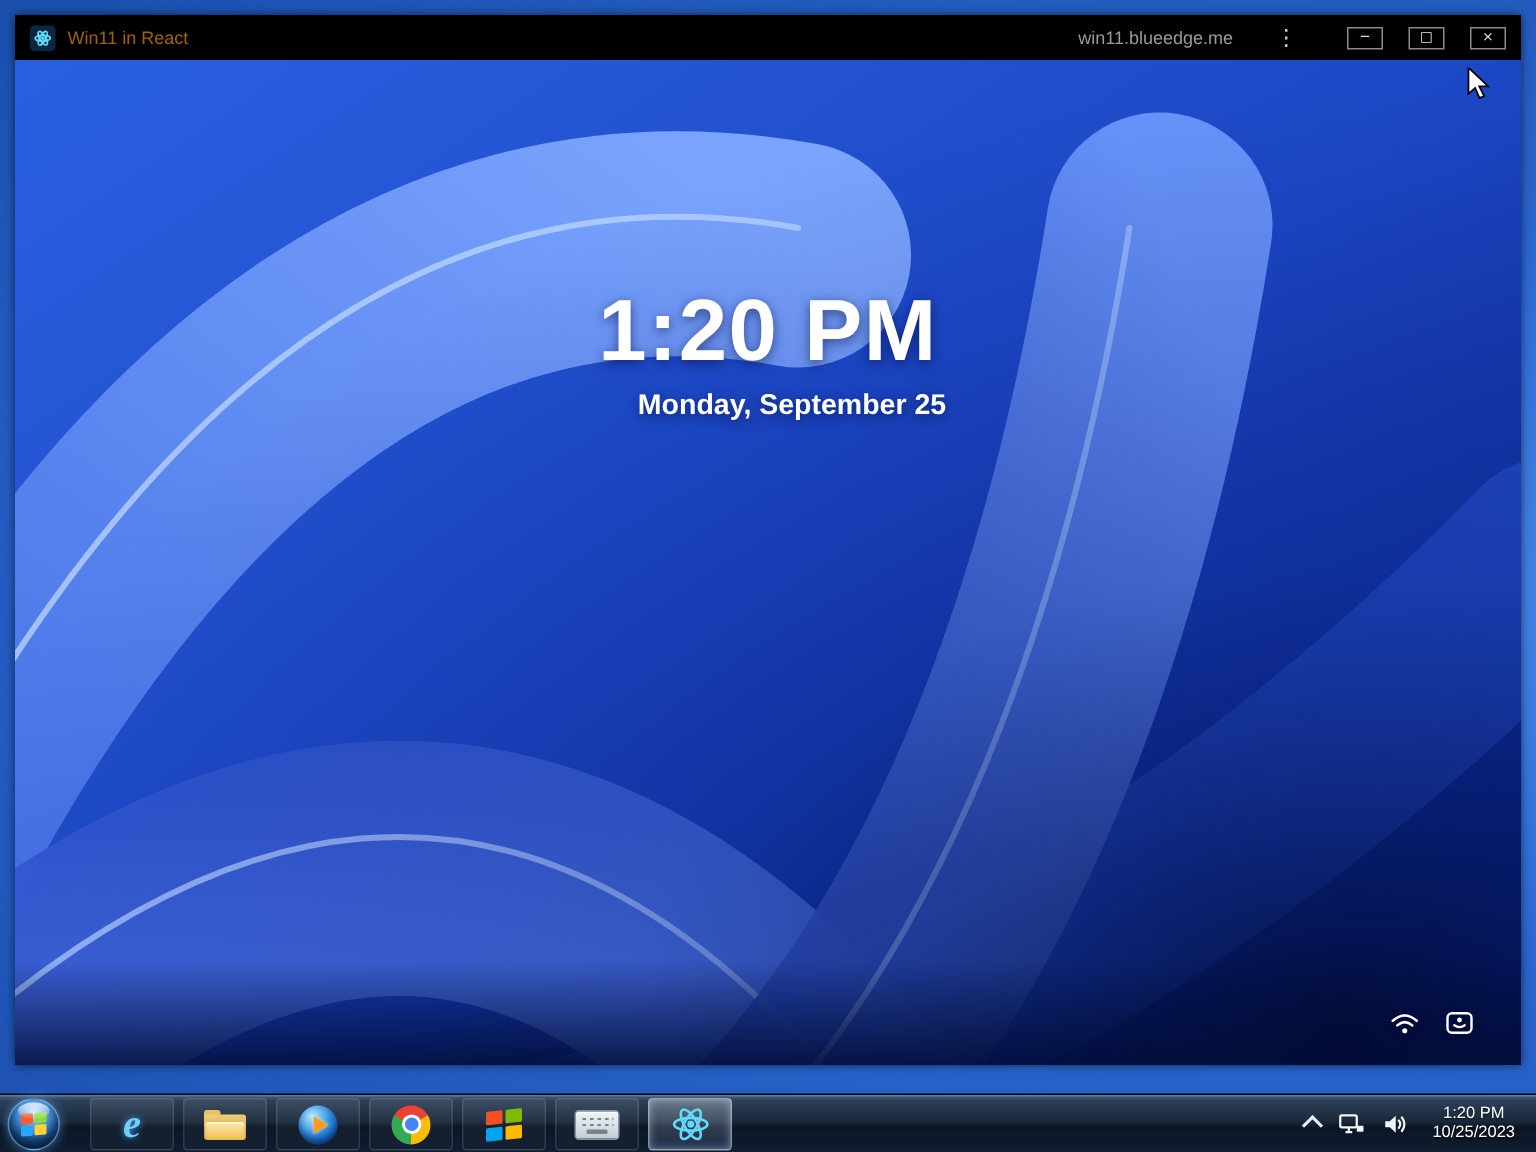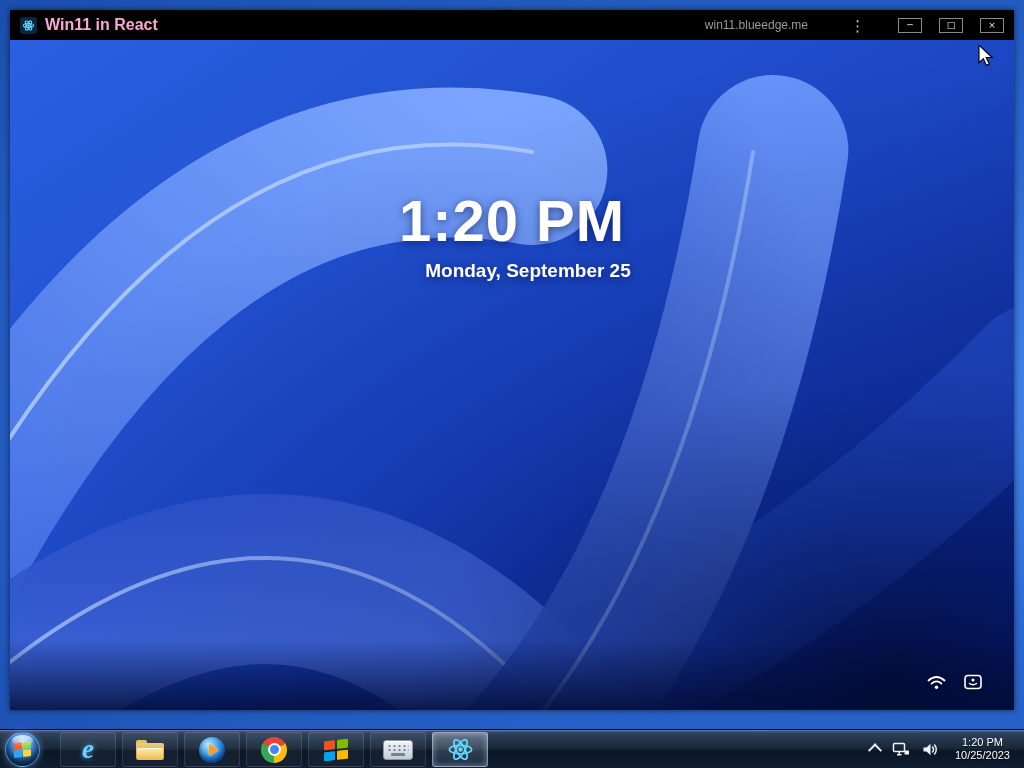--- a/index.html
+++ b/index.html
@@ -5,23 +5,23 @@
   html,body{margin:0;padding:0;}
   body{
     width:1024px;height:768px;position:relative;overflow:hidden;
     font-family:"Liberation Sans",sans-serif;
     background:radial-gradient(ellipse at 82% 52%, #4a8cf0 0%, #2b67d0 45%, #1b4fae 100%);
   }
   
   .app-window{position:absolute;left:10px;top:10px;width:1004px;height:700px;background:#000;box-shadow:0 0 6px rgba(0,0,0,.6);}
   .titlebar{height:30px;background:#000;display:flex;align-items:center;padding:0 10px;box-sizing:border-box;gap:8px;}
   .titlebar .app-icon{width:17px;height:17px;border-radius:3px;background:#0b2740;display:flex;align-items:center;justify-content:center;flex:0 0 auto;}
-  .titlebar .title{color:#f9a8d4;font-size:16px;font-weight:700;white-space:nowrap;}
+  .titlebar .title{color:#a16207;font-size:12px;font-weight:400;white-space:nowrap;}
   .titlebar .spacer{flex:1;}
-  .titlebar .domain{color:#9a9a9a;font-size:12px;margin-right:28px;}
+  .titlebar .domain{color:#9a9a9a;font-size:12px;margin-right:14px;}
   .kebab{color:#cfcfcf;font-size:15px;background:none;border:none;padding:0 6px;margin-right:10px;cursor:default;line-height:1;}
   .winbtn{width:24px;height:15px;background:#000;border:1px solid #8a8a8a;color:#e8e8e8;font-size:9px;line-height:13px;text-align:center;padding:0;margin-left:9px;cursor:default;font-family:"DejaVu Sans",sans-serif;}
   
   .lockscreen{position:relative;width:1004px;height:670px;overflow:hidden;background:#12329e;}
   .wallpaper{position:absolute;inset:0;width:100%;height:100%;display:block;}
   .clock{position:absolute;top:152px;left:0;right:0;text-align:center;color:#fff;text-shadow:0 2px 8px rgba(0,10,60,.55);}
   .clock .time{font-size:58px;font-weight:700;letter-spacing:1px;line-height:1;}
   .clock .date{font-size:19px;font-weight:700;margin-top:10px;padding-left:32px;}
   .lock-tray{position:absolute;right:32px;bottom:20px;display:flex;align-items:center;gap:18px;}
   .lock-tray svg{display:block;filter:drop-shadow(0 1px 2px rgba(0,0,40,.5));}

